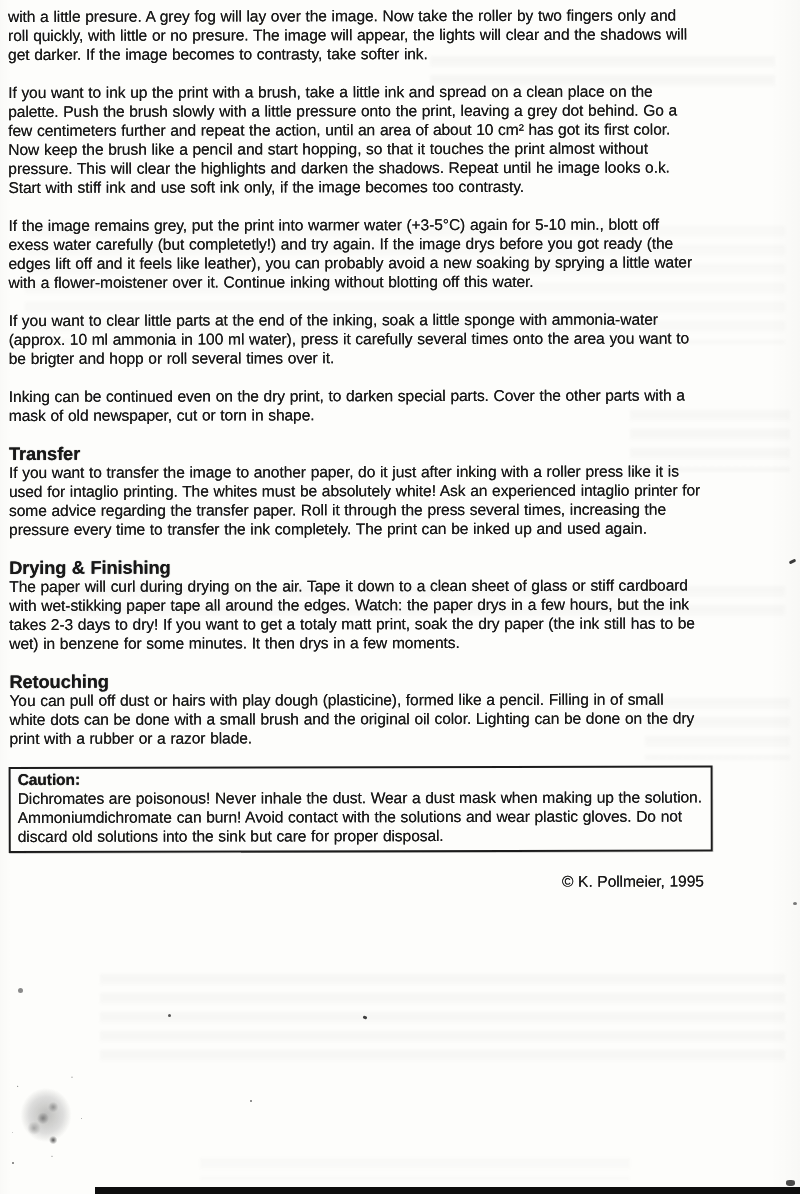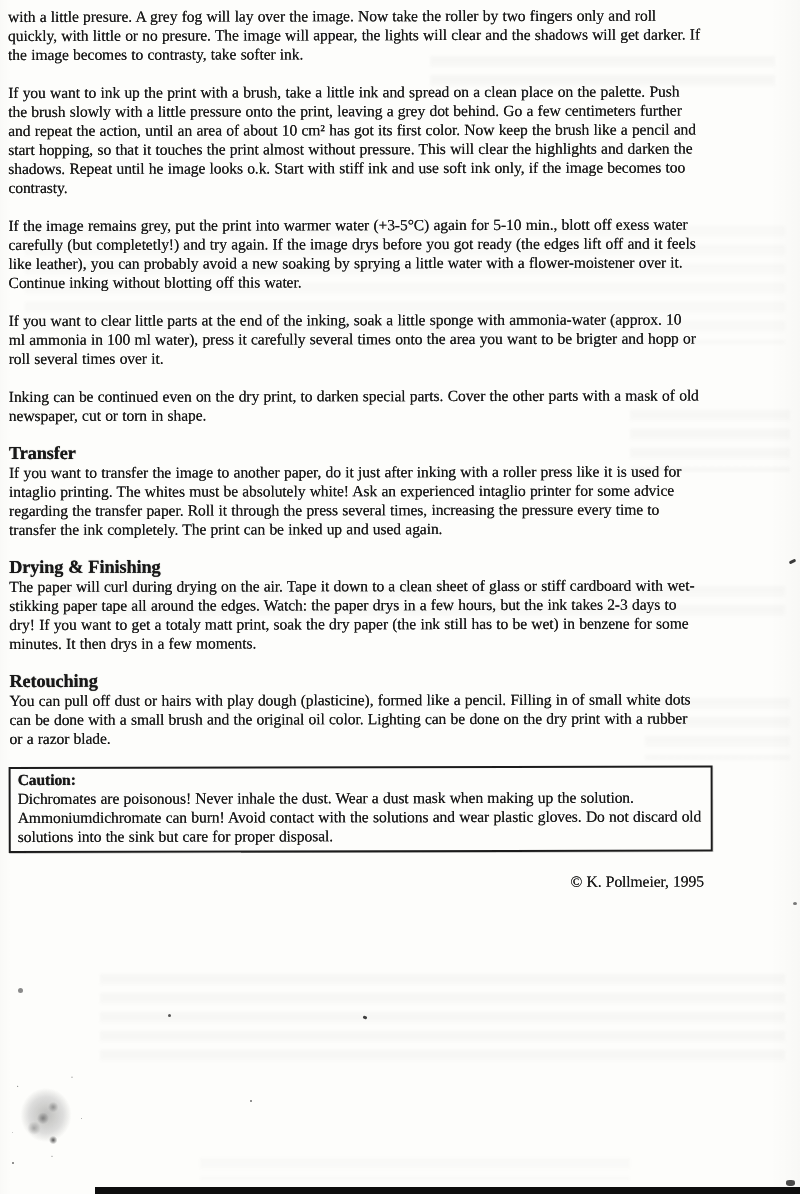--- a/index.html
+++ b/index.html
@@ -9,21 +9,20 @@
     font-family: "Liberation Sans", "DejaVu Sans", sans-serif;
     position: relative;
     overflow: hidden;
   }
   .scan-page {
     position: absolute; inset: 0;
     background:
       linear-gradient(90deg, rgba(0,0,0,0.015), rgba(0,0,0,0) 12px),
       linear-gradient(270deg, rgba(0,0,0,0.02), rgba(0,0,0,0) 30px),
       #fdfdfb;
-    font-family: Liberation Serif, serif;
   }
   .scan-content {
     position: absolute;
     top: 7px; left: 8px; width: 692px;
     color: #191919;
     font-size: 15.6px;
     line-height: 19px;
     letter-spacing: -0.1px;
     word-spacing: 0.5px;
     text-shadow: 0 0 0.5px rgba(10,10,10,0.85);

